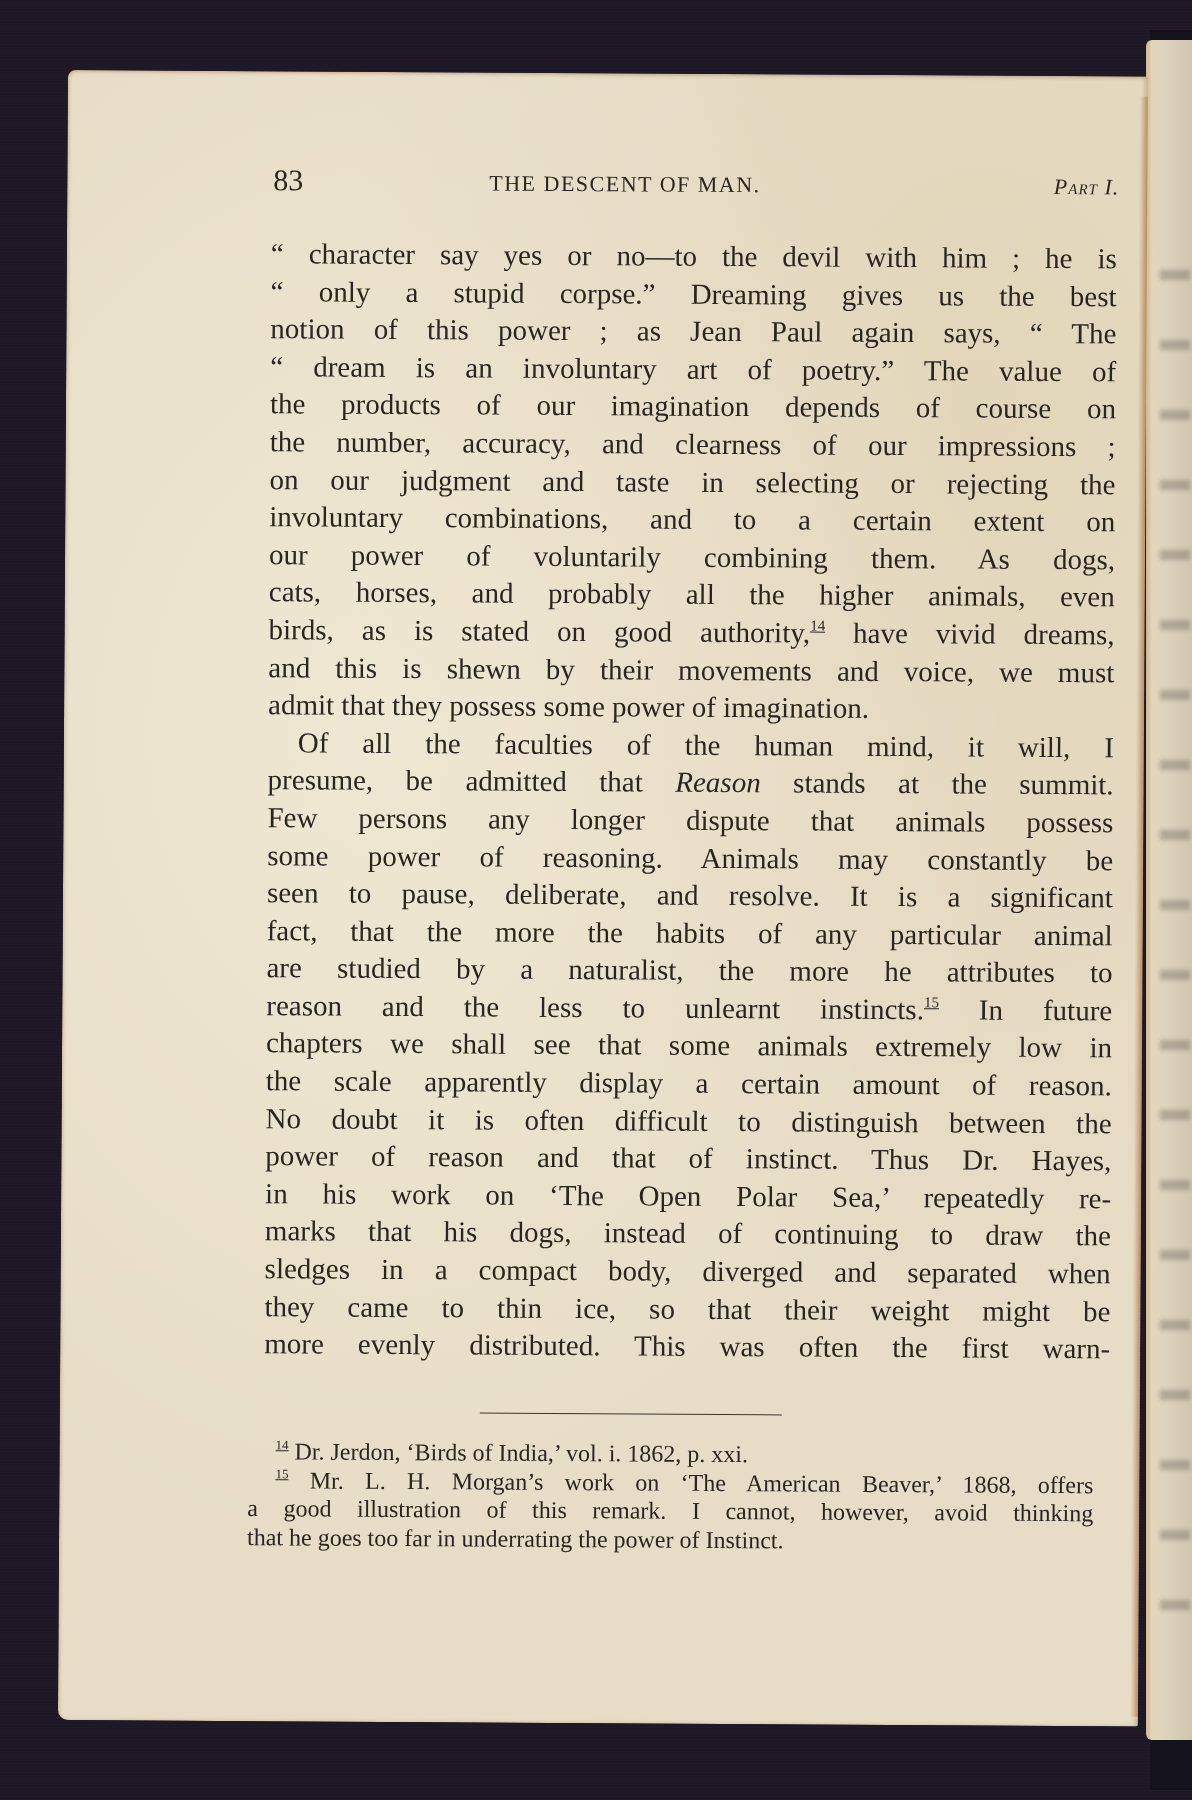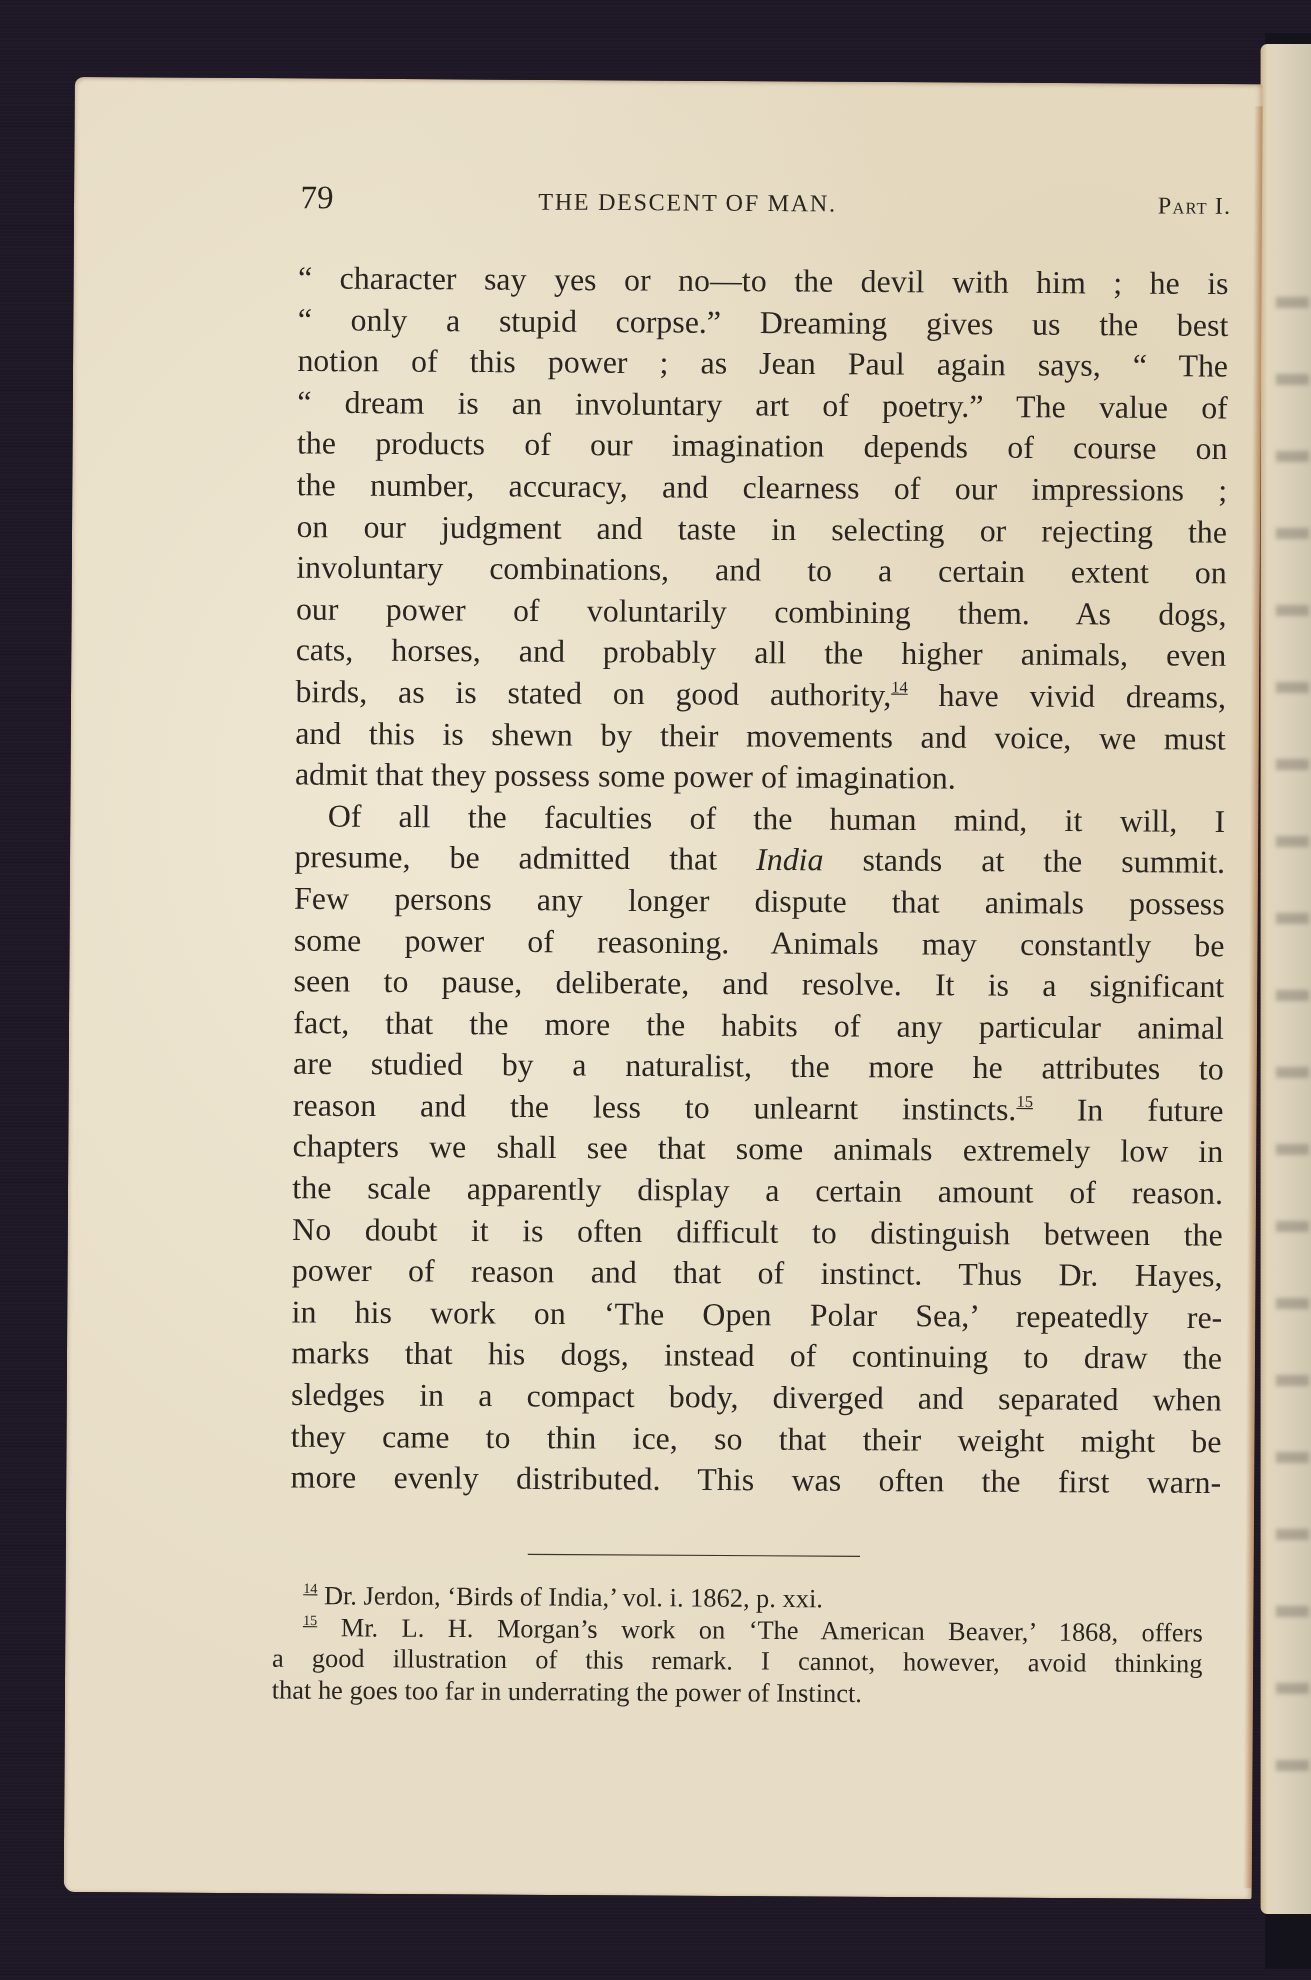--- a/index.html
+++ b/index.html
@@ -35,21 +35,21 @@
   }
   .gutter {
     position:absolute; right:0; top:20px; width:8px; height:1620px;
     background:linear-gradient(90deg, transparent, rgba(170,110,60,0.5));
   }
   .running-head {
     position:absolute; left:206px; top:92px; width:846px; height:40px;
   }
   .folio { position:absolute; left:0; top:0; font-size:30px; }
   .title { position:absolute; left:216px; top:6px; font-size:22px; letter-spacing:1.5px; }
-  .part  { position:absolute; right:0; top:6px; font-size:22px; font-variant:small-caps; letter-spacing:1px; }
+  .part  { position:absolute; right:0; top:6px; font-size:22px; font-variant:small-caps; letter-spacing:1px;font-style:italic; }
   .body-text {
     position:absolute; left:204px; top:164px; width:846px;
     font-size:29px; line-height:37.6px; text-align:justify;
   }
   .line { display:block; white-space:nowrap; text-align-last:justify; text-align:justify; }
   .line.last { text-align-last:left; }
   .line.indent { padding-left:30px; }
   sup { font-size:15px; vertical-align:12px; line-height:0;text-decoration:underline; }
   .rule {
     position:absolute; left:420px; top:1340px; width:302px; height:0;
@@ -88,41 +88,41 @@
   <div class="ghost" style="top:1350px"></div>
     <div class="ghost" style="top:1420px"></div>
   <div class="ghost" style="top:1490px"></div>
     <div class="ghost" style="top:1560px"></div>
 </div>
 
 <div class="page">
   <div class="gutter"></div>
 
   <div class="running-head">
-    <span class="folio">79</span>
+    <span class="folio">83</span>
     <span class="title">THE DESCENT OF MAN.</span>
     <span class="part">Part I.</span>
   </div>
 
   <div class="body-text">
     <span class="line">“ character say yes or no—to the devil with him ; he is</span>
     <span class="line">“ only a stupid corpse.” Dreaming gives us the best</span>
     <span class="line">notion of this power ; as Jean Paul again says, “ The</span>
     <span class="line">“ dream is an involuntary art of poetry.” The value of</span>
     <span class="line">the products of our imagination depends of course on</span>
     <span class="line">the number, accuracy, and clearness of our impressions ;</span>
     <span class="line">on our judgment and taste in selecting or rejecting the</span>
     <span class="line">involuntary combinations, and to a certain extent on</span>
     <span class="line">our power of voluntarily combining them. As dogs,</span>
     <span class="line">cats, horses, and probably all the higher animals, even</span>
     <span class="line"><span>birds, as is stated on good authority,</span><sup>14</sup><span> have vivid dreams,</span></span>
     <span class="line">and this is shewn by their movements and voice, we must</span>
     <span class="line last">admit that they possess some power of imagination.</span>
     <span class="line indent">Of all the faculties of the human mind, it will, I</span>
-    <span class="line"><span>presume, be admitted that</span> <i>India</i><span> stands at the summit.</span></span>
+    <span class="line"><span>presume, be admitted that</span> <i>Reason</i><span> stands at the summit.</span></span>
     <span class="line">Few persons any longer dispute that animals possess</span>
     <span class="line">some power of reasoning. Animals may constantly be</span>
     <span class="line">seen to pause, deliberate, and resolve. It is a significant</span>
     <span class="line">fact, that the more the habits of any particular animal</span>
     <span class="line">are studied by a naturalist, the more he attributes to</span>
     <span class="line"><span>reason and the less to unlearnt instincts.</span><sup>15</sup><span>  In future</span></span>
     <span class="line">chapters we shall see that some animals extremely low in</span>
     <span class="line">the scale apparently display a certain amount of reason.</span>
     <span class="line">No doubt it is often difficult to distinguish between the</span>
     <span class="line">power of reason and that of instinct. Thus Dr. Hayes,</span>

